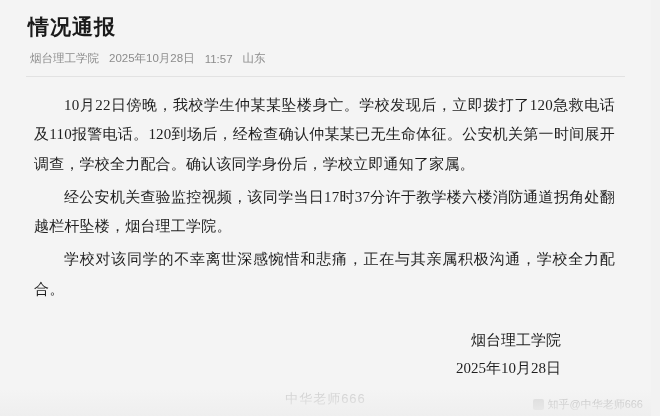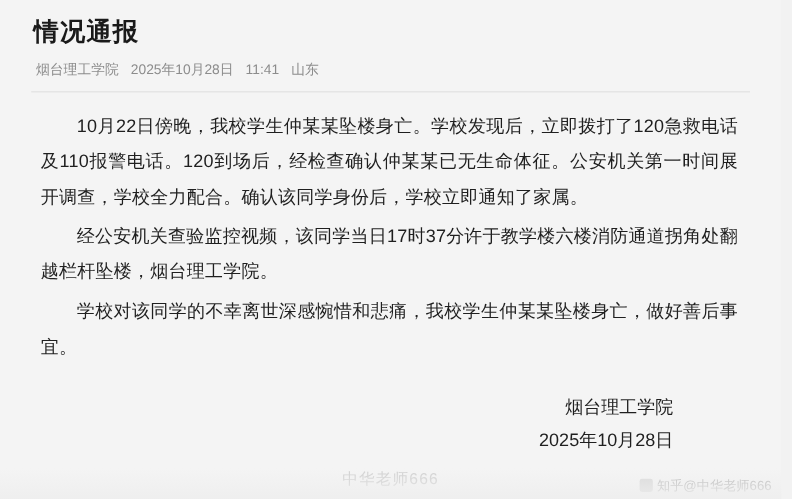--- a/index.html
+++ b/index.html
@@ -38,20 +38,21 @@
   }
   .meta span {
     white-space: nowrap;
   }
   .divider {
     margin: 10px 26px 0 26px;
     border-bottom: 1px solid #e2e2e2;
   }
   .body {
     padding: 14px 36px 0 34px;
+    font-family: Liberation Serif, serif;
   }
   .para {
     font-size: 15px;
     color: #1f1f1f;
     line-height: 1.95;
     text-indent: 2em;
     text-align: justify;
     margin: 0 0 4px 0;
     letter-spacing: 0.2px;
   }
@@ -112,30 +113,30 @@
 </head>
 <body>
 
 <div class="page">
 
   <div class="title">情况通报</div>
 
   <div class="meta">
     <span>烟台理工学院</span>
     <span>2025年10月28日</span>
-    <span>11:41</span>
+    <span>11:57</span>
     <span>山东</span>
   </div>
 
   <div class="divider"></div>
 
   <div class="body">
     <p class="para">10月22日傍晚，我校学生仲某某坠楼身亡。学校发现后，立即拨打了120急救电话及110报警电话。120到场后，经检查确认仲某某已无生命体征。公安机关第一时间展开调查，学校全力配合。确认该同学身份后，学校立即通知了家属。</p>
     <p class="para">经公安机关查验监控视频，该同学当日17时37分许于教学楼六楼消防通道拐角处翻越栏杆坠楼，烟台理工学院。</p>
-    <p class="para">学校对该同学的不幸离世深感惋惜和悲痛，我校学生仲某某坠楼身亡，做好善后事宜。</p>
+    <p class="para">学校对该同学的不幸离世深感惋惜和悲痛，正在与其亲属积极沟通，学校全力配合。</p>
 
     <div class="signature">烟台理工学院</div>
     <div class="sig-date">2025年10月28日</div>
   </div>
 
   <div class="watermark-center">中华老师666</div>
 
   <div class="watermark-corner">
     <span class="wm-badge"></span>
     <span>知乎@中华老师666</span>

